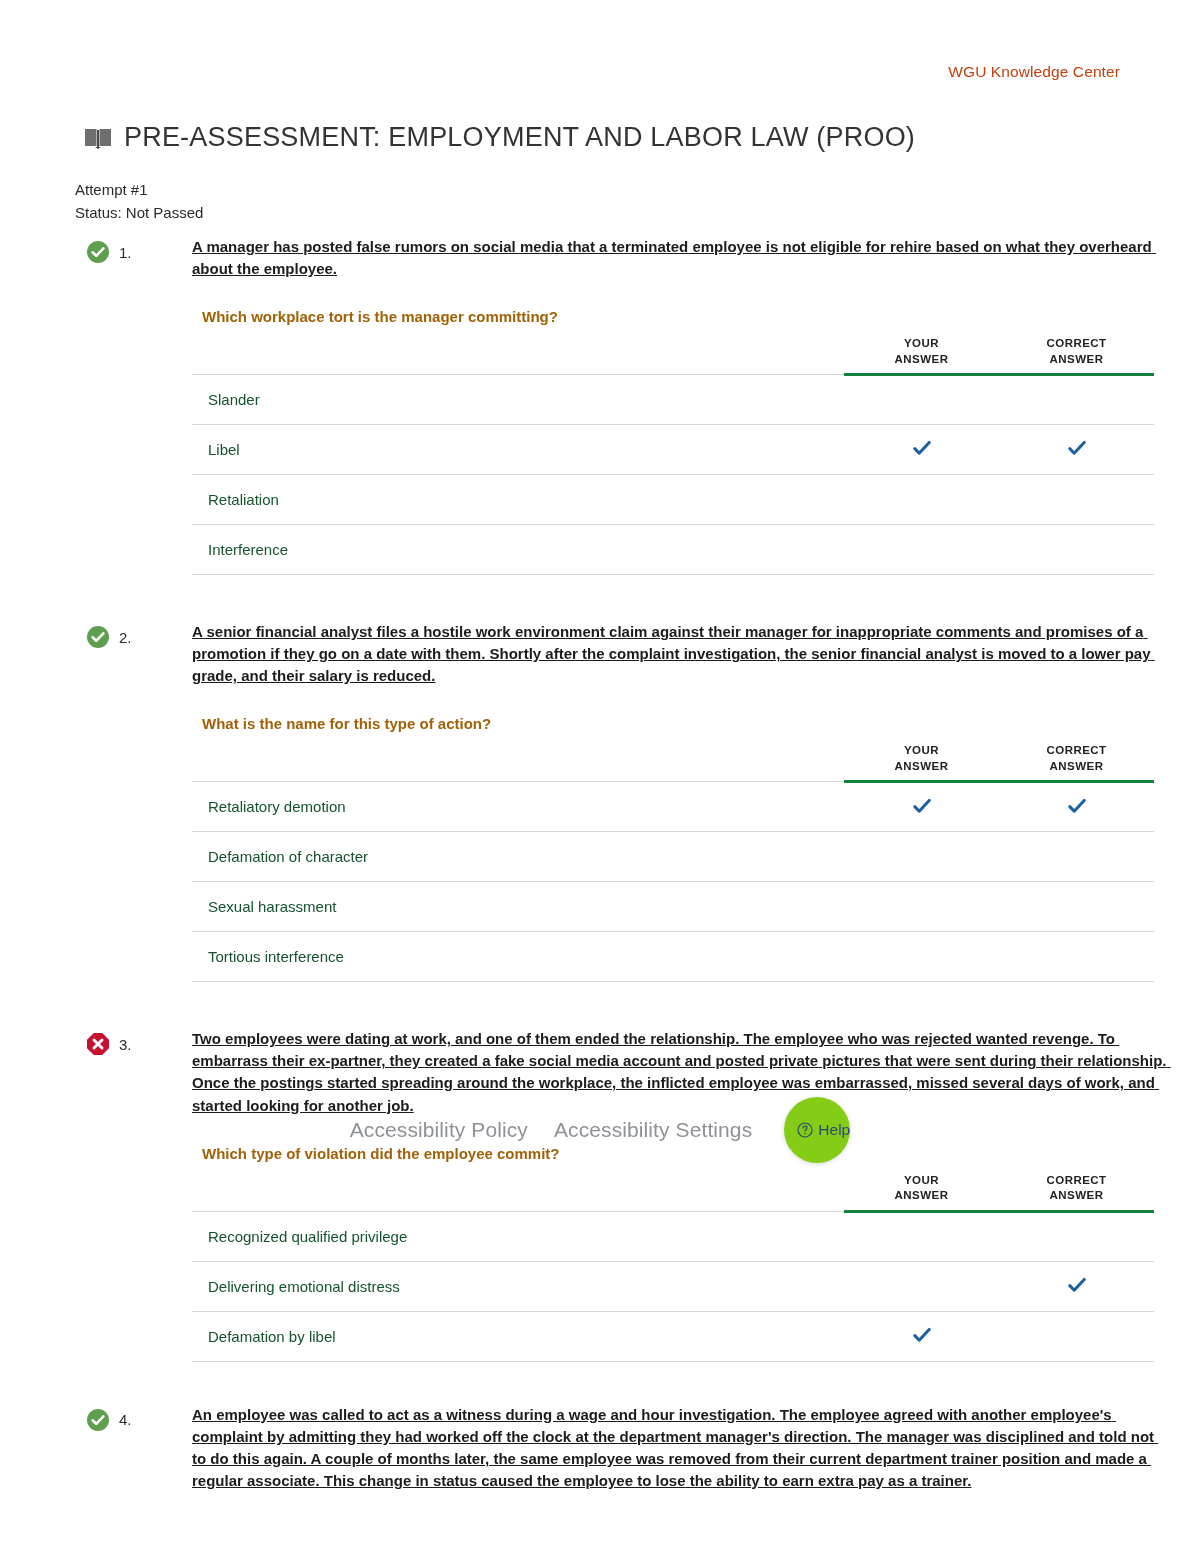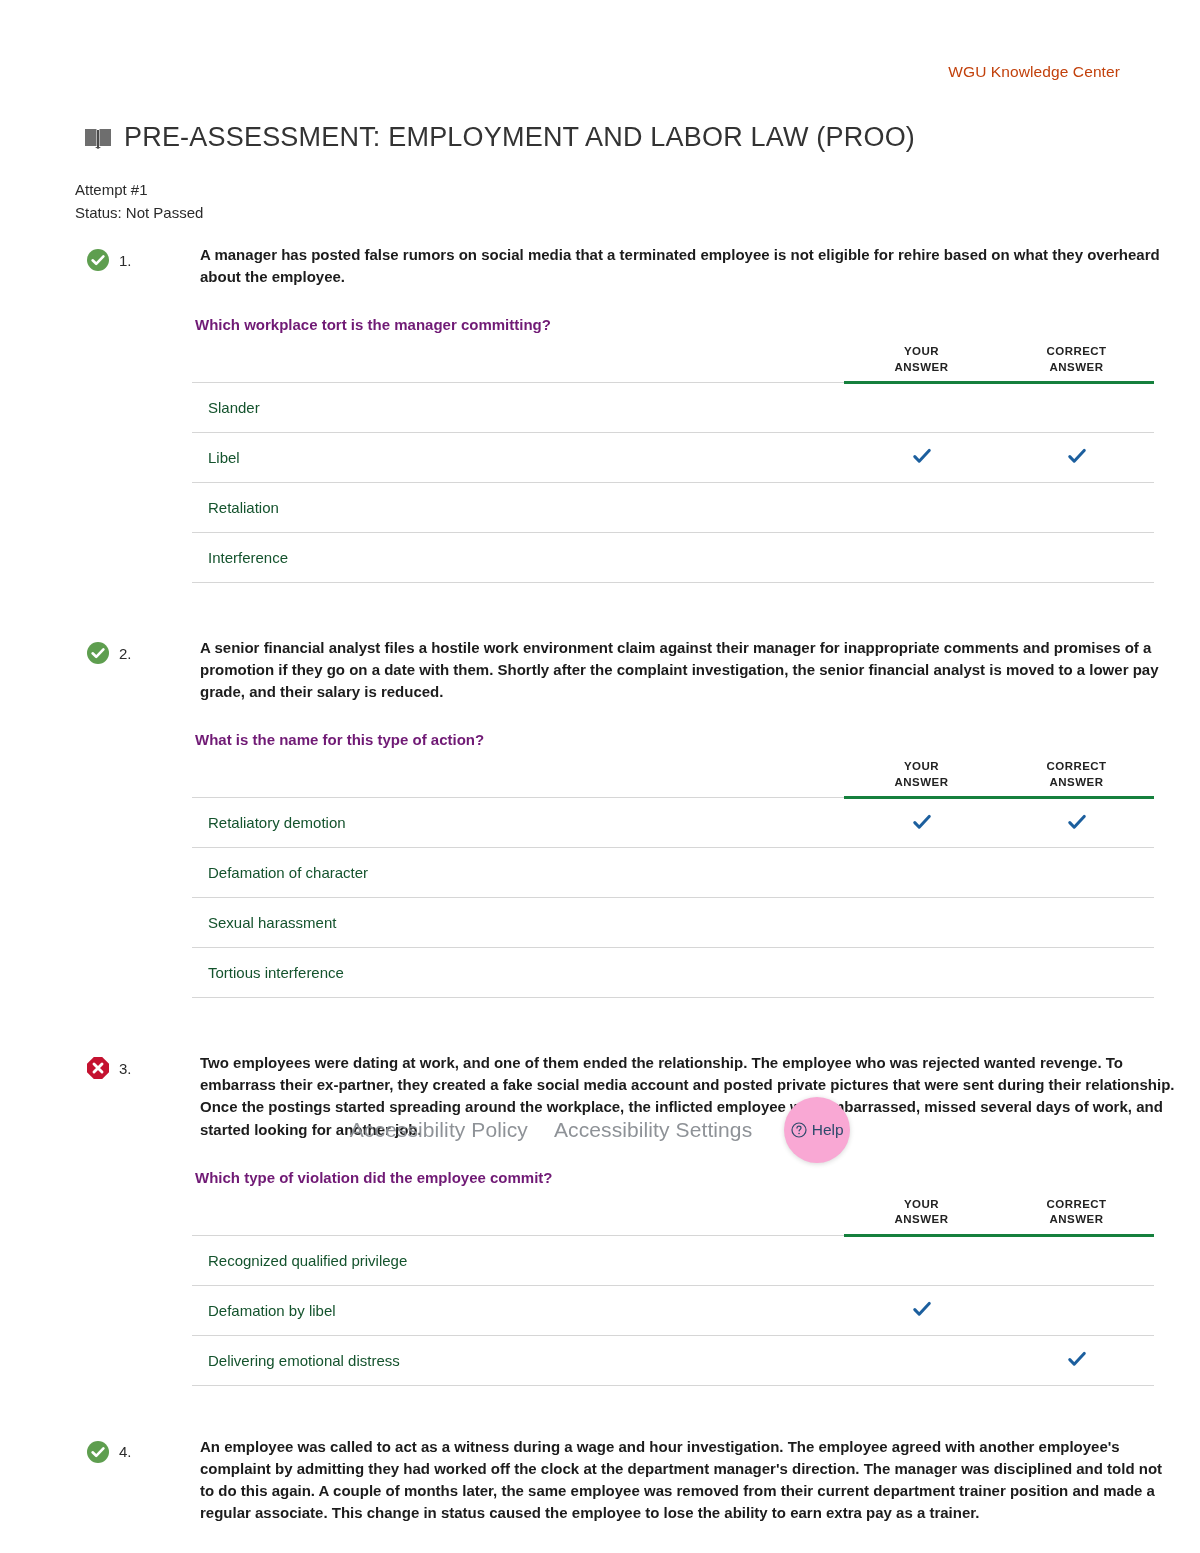--- a/index.html
+++ b/index.html
@@ -87,30 +87,31 @@
   .q-num {
     font-size: 15px;
     color: #2b2b2b;
     line-height: 1;
   }
   .q-stem {
     font-size: 15px;
     font-weight: bold;
     line-height: 1.47;
     color: #1c1c1c;
-    margin: 8px;
+    margin: 0;
     width: 975px;
     white-space: pre-wrap;
+    text-decoration: underline;
   }
   .q-prompt {
     font-size: 15px;
     font-weight: bold;
     line-height: 1.47;
-    color: #701a75;
-    margin: 26px 0 0 3px;
+    color: #a16207;
+    margin: 26px 0 0 10px;
   }
 
   
   .ans-table {
     width: 962px;
     margin-top: 8px;
     border-collapse: collapse;
     table-layout: fixed;
   }
   .ans-table th {
@@ -163,25 +164,25 @@
   .a11y-link {
     font-size: 21px;
     color: #8e9297;
     white-space: nowrap;
     letter-spacing: 0.1px;
   }
   .help-badge {
     width: 66px;
     height: 66px;
     border-radius: 50%;
-    background: #f9a8d4;
+    background: #84cc16;
     box-shadow: 0 1px 5px rgba(0,0,0,0.16);
     display: flex;
     align-items: center;
-    justify-content: center;
+    justify-content: flex-end;
     gap: 5px;
     margin-left: 6px;
   }
   .help-q { width: 16px; height: 16px; display: block; }
   .help-text {
     font-size: 15.5px;
     color: #2e4a6b;
     white-space: nowrap;
   }
 </style>
@@ -364,36 +365,36 @@
           </th>
         </tr>
       </thead>
       <tbody>
         <tr>
           <td class="opt-label">Recognized qualified privilege</td>
           <td class="mark"></td>
           <td class="mark"></td>
         </tr>
         <tr>
+          <td class="opt-label">Delivering emotional distress</td>
+          <td class="mark"></td>
+          <td class="mark">
+            <svg class="check-mark" viewBox="0 0 18 18" aria-hidden="true">
+                <path d="M1.8 9.6 L6.2 14.2 L16.2 3.4" fill="none" stroke="#1c5f9e" stroke-width="3" stroke-linecap="round" stroke-linejoin="round"></path>
+              </svg>
+          </td>
+        </tr>
+        <tr>
           <td class="opt-label">Defamation by libel</td>
           <td class="mark">
             <svg class="check-mark" viewBox="0 0 18 18" aria-hidden="true">
                 <path d="M1.8 9.6 L6.2 14.2 L16.2 3.4" fill="none" stroke="#1c5f9e" stroke-width="3" stroke-linecap="round" stroke-linejoin="round"></path>
               </svg>
           </td>
           <td class="mark"></td>
-        </tr>
-        <tr>
-          <td class="opt-label">Delivering emotional distress</td>
-          <td class="mark"></td>
-          <td class="mark">
-            <svg class="check-mark" viewBox="0 0 18 18" aria-hidden="true">
-                <path d="M1.8 9.6 L6.2 14.2 L16.2 3.4" fill="none" stroke="#1c5f9e" stroke-width="3" stroke-linecap="round" stroke-linejoin="round"></path>
-              </svg>
-          </td>
         </tr>
       </tbody>
     </table>
   </div>
 
   <div class="gap-3"></div>
 
   <div class="question">
     <div class="q-marker">
       <svg class="status-icon" viewBox="0 0 24 24" aria-hidden="true">

